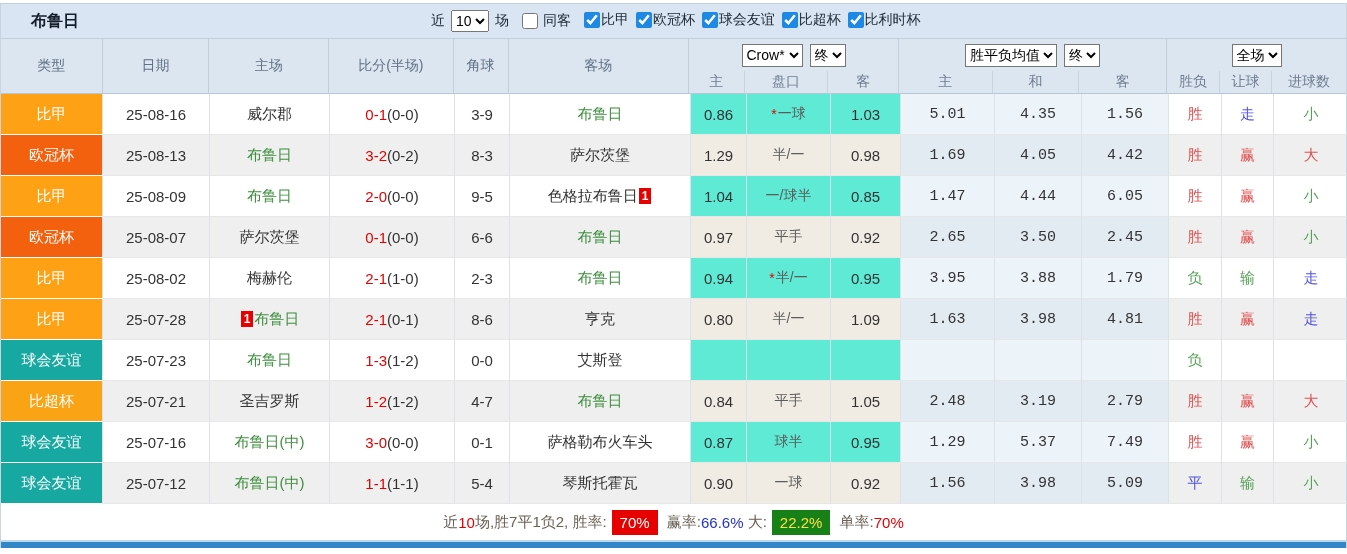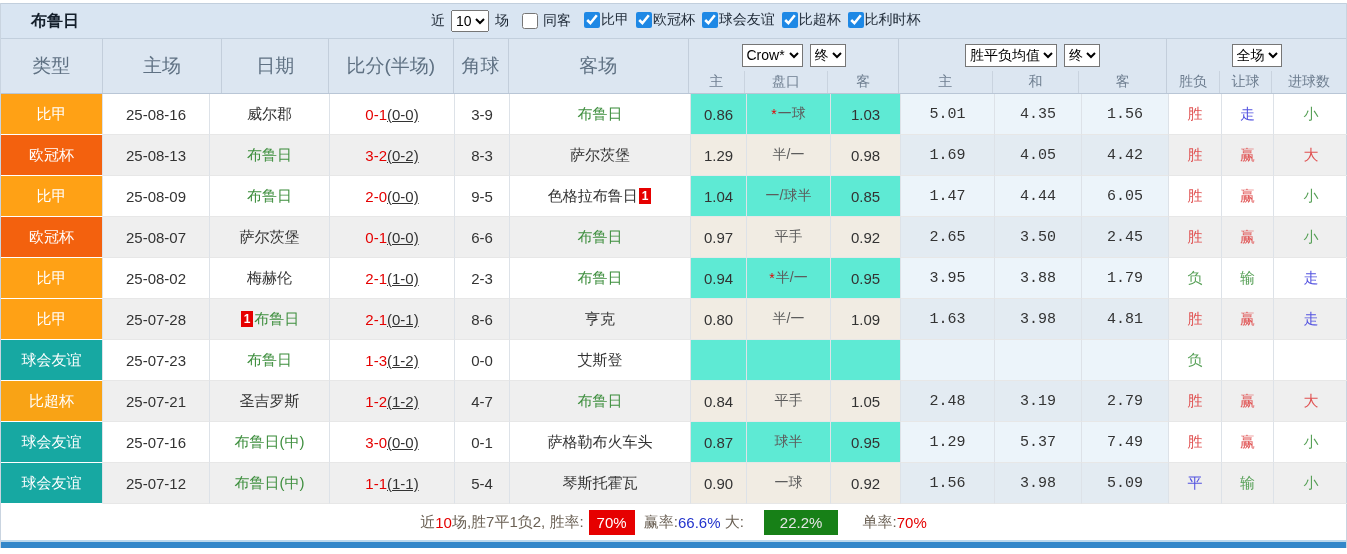--- a/index.html
+++ b/index.html
@@ -12,61 +12,61 @@
             border-bottom:1px solid #c2cfdd; display:flex; align-items:center; font-size:14px; color:#1c2734; }
   .team-title { font-weight:bold; font-size:16px; color:#141f2b; margin-left:30px; }
   .controls { display:flex; align-items:center; margin-left:352px; white-space:nowrap; }
   .controls select { font-size:14px; margin:0 6px; height:22px; }
   .gap { display:inline-block; width:10px; }
   input[type=checkbox] { width:16px; height:16px; accent-color:#1e88e5; margin:0 1px 0 0; vertical-align:middle; }
   .filter { display:inline-flex; align-items:center; margin-left:3px; }
 
   
   .thead { display:flex; background:#dce6f1; height:55px; border-bottom:1px solid #b9c6d6; }
-  .th-main { display:flex; align-items:center; justify-content:center; font-size:19px; color:#5f7183;
+  .th-main { display:flex; align-items:center; justify-content:center; font-size:14px; color:#5f7183;
              border-right:1px solid #c3cedb; height:100%; }
   .th-group { display:flex; flex-direction:column; border-right:1px solid #c3cedb; }
   .th-group:last-child { border-right:none; }
   .selrow { height:32px; display:flex; align-items:center; justify-content:center; gap:7px; }
   .selrow select { font-size:14px; height:23px; background:#fff; }
   .subrow { flex:1; display:flex; }
   .sub { display:flex; align-items:center; justify-content:center; font-size:14px; color:#6e7e90;
          border-right:1px solid #c9d3df; }
   .sub:last-child { border-right:none; }
 
   
   .row { display:grid; grid-template-columns:102px 107px 120px 125px 55px 181px 56px 84px 70px 94px 87px 87px 53px 52px 74px;
          height:41px; background:#fff; }
   .row.alt { background:#efefef; }
   .cell { display:flex; align-items:center; justify-content:center; font-size:15px; color:#333;
           border-right:1px solid #dde2e8; border-bottom:1px solid #e7e7e7; white-space:nowrap; overflow:hidden; }
   .cell:last-child { border-right:none; }
   .cell-type { color:#fff; border-bottom:1px solid #fff; font-size:15px; }
   .team { color:#3f8f3f; }
   .score-ft { color:#e50000; }
-  .score-ht { color:#333;text-decoration:underline; }
+  .score-ht { color:#333; }
   .cream { background:#5eead4; }
   .alt .cream { background:#f1ece3; }
   .blue { background:#ecf4fa;font-family:Liberation Mono, monospace; }
   .alt .blue { background:#e3ebf2; }
   .handicap { color:#5c5c5c; font-size:14px; }
   .star { color:#e50000; margin-right:1px; }
   .res-red { color:#e05252; }
   .res-green { color:#57a057; }
   .res-blue { color:#5353e0; }
   .num-badge { background:#e60000; color:#fff; font-size:12px; font-weight:bold; padding:0 3px;
                line-height:16px; display:inline-block; margin:0 1px; }
 
   
   .footer { height:36px; display:flex; align-items:center; justify-content:center; font-size:15px;
             color:#6a6054; background:#fff; }
   .f-red { color:#e50000; }
   .f-blue { color:#2233cc; }
   .badge-red { background:#e60000; color:#fff; padding:4px 8px; margin:0 5px; }
-  .badge-green { background:#178017; color:#e5e5e5; padding:4px 16px; margin:0 20px; }
+  .badge-green { background:#178017; color:#fde047; padding:4px 8px; margin:0 5px; }
   .footer .piece { white-space:pre; }
 
   .bottombar { height:8px; background:#3387c9; border-top:2px solid #bcd8ec; }
 </style>
 </head>
 <body>
 
 <div class="page">
 
   <div class="topbar">
@@ -108,22 +108,22 @@
   <label class="filter">
     <input type="checkbox" checked="" style="">
     <span>比利时杯</span>
   </label>
 </span>
     </div>
   </div>
 
   <div class="thead">
     <div class="th-main" style="width:102px">类型</div>
+    <div class="th-main" style="width:107px">日期</div>
     <div class="th-main" style="width:120px">主场</div>
-    <div class="th-main" style="width:107px">日期</div>
     <div class="th-main" style="width:125px">比分(半场)</div>
     <div class="th-main" style="width:55px">角球</div>
     <div class="th-main" style="width:181px">客场</div>
 
     <div class="th-group" style="width:210px">
       <div class="selrow">
         <select>
           <option>Crow*</option>
         </select>
         <select>

